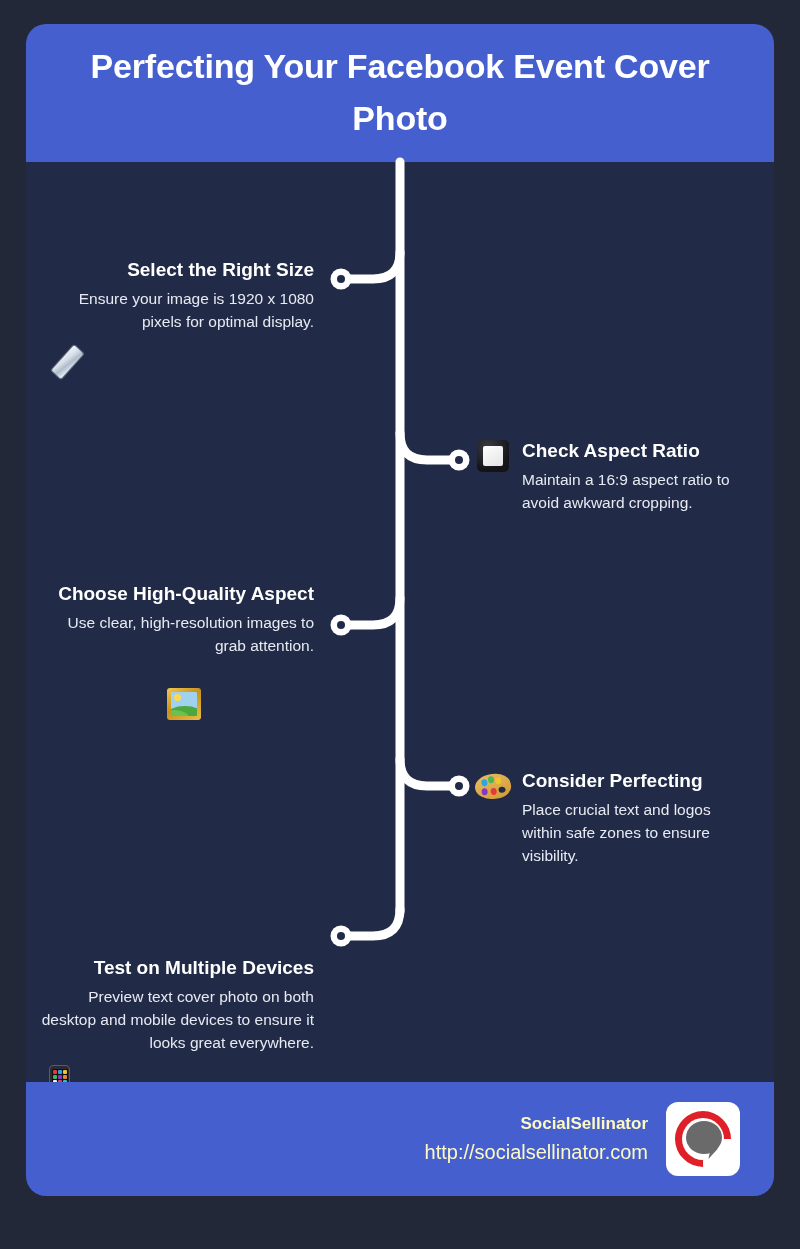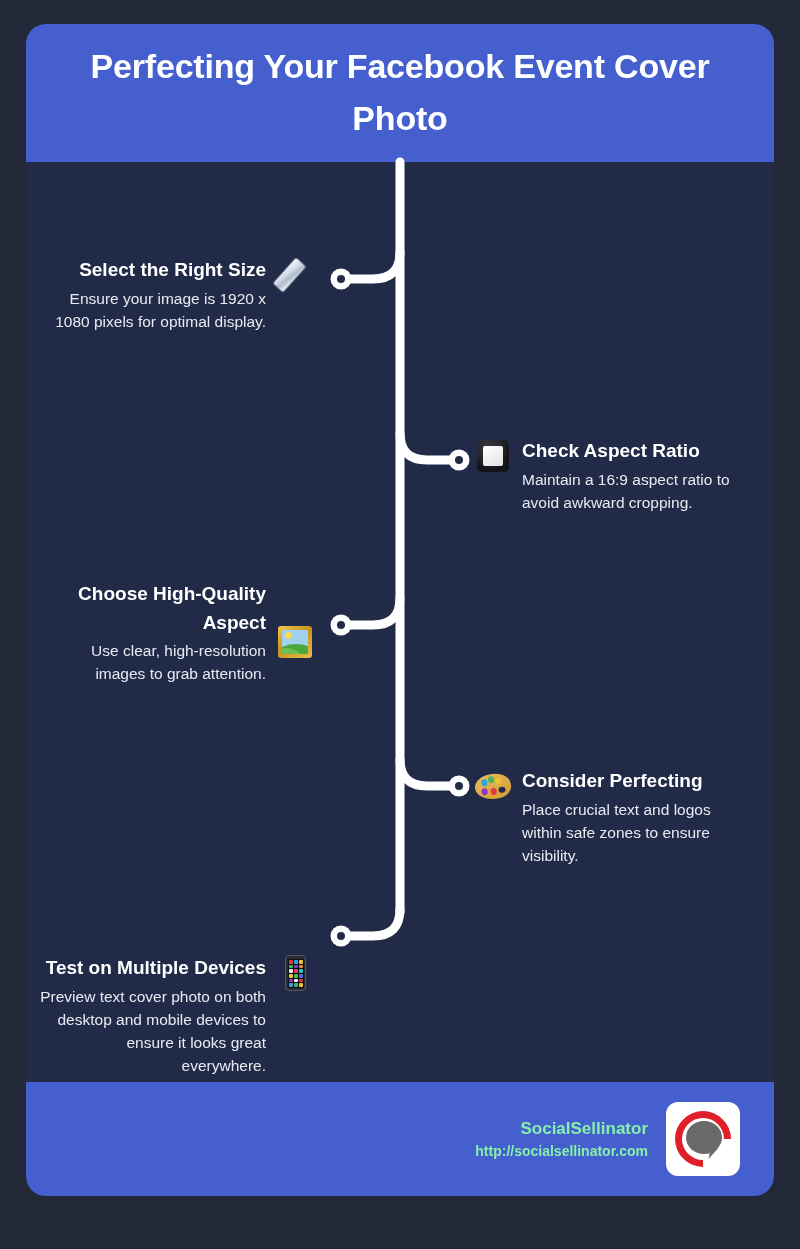--- a/index.html
+++ b/index.html
@@ -60,31 +60,30 @@
     background: #4560ce;
     border-radius: 0 0 20px 20px;
     display: flex;
     align-items: center;
     justify-content: flex-end;
     padding-right: 34px;
     gap: 18px;
   }
   #footer-text {
     text-align: right;
-    color: #86efac;
+    color: #fef9c3;
   }
   #footer-brand {
     font-size: 17px;
     font-weight: bold;
     line-height: 1.5;
   }
   #footer-url {
-    font-size: 14px;
+    font-size: 20px;
     line-height: 1.5;
-    font-weight: bold;
   }
   #footer-logo {
     width: 74px;
     height: 74px;
     background: #ffffff;
     border-radius: 12px;
     position: relative;
     flex: none;
   }
 
@@ -119,21 +118,21 @@
     margin-top: 2px;
   }
   .step-icon {
     flex: none;
     width: 38px;
     height: 38px;
     position: relative;
   }
 
   
-  .step.left { flex-direction: row; justify-content: flex-end; }
+  .step.left { flex-direction: column; justify-content: flex-end; }
   .step.left .step-text { text-align: right; }
   
   .step.right .step-text { text-align: left; }
 
   
   
   .icon-ruler-bar {
     position: absolute;
     left: 7px; top: 2px;
     width: 13px; height: 34px;

